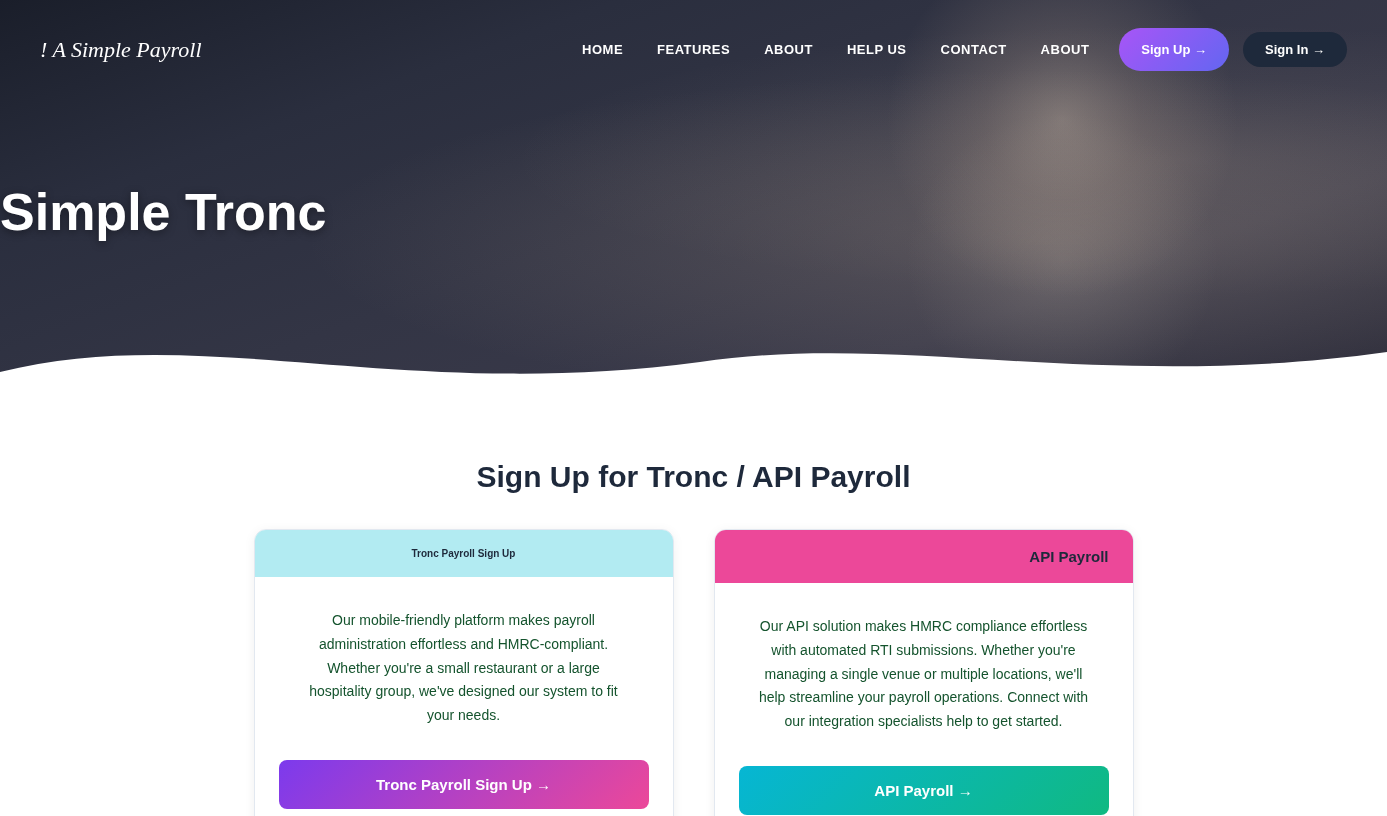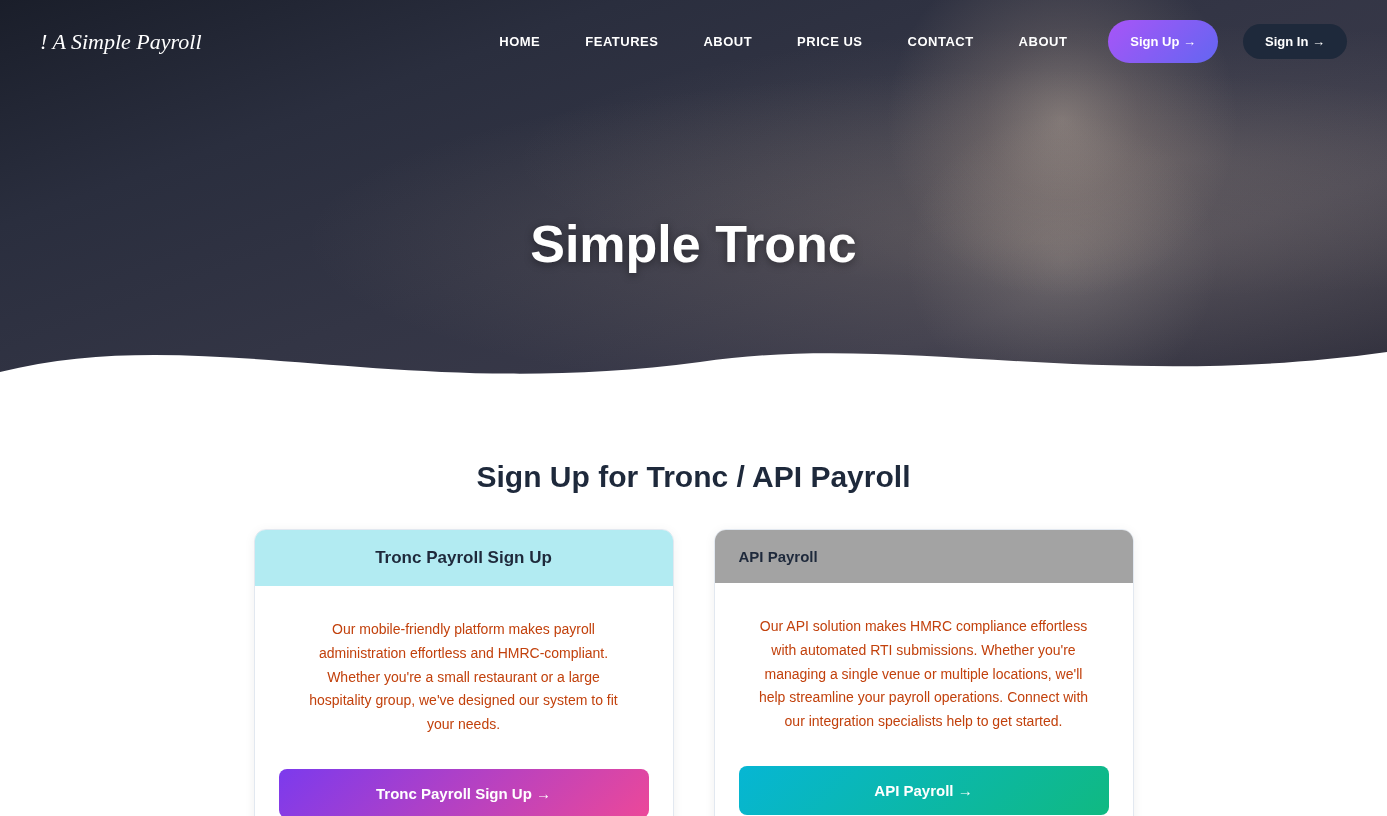--- a/index.html
+++ b/index.html
@@ -1,40 +1,40 @@
 <!DOCTYPE html>
 <html><head>
   <meta charset="utf-8">
   <style>
     * { margin: 0; padding: 0; box-sizing: border-box; }
     body { font-family: 'Segoe UI', Arial, sans-serif; background: #fff; overflow-x: hidden; }
 
     
     .navbar {
       position: absolute;
-      top: 8px; left: 0; right: 0;
+      top: 16px; left: 0; right: 0;
       z-index: 10;
       display: flex;
       align-items: center;
       justify-content: space-between;
       padding: 12px 40px;
       background: transparent;
     }
     .navbar-logo {
       color: #fff;
       font-size: 22px;
       font-style: italic;
       font-weight: 400;
       font-family: cursive, 'Segoe UI';
       white-space: nowrap;
     }
     .navbar-links {
       display: flex;
       align-items: center;
-      gap: 21px;
+      gap: 10px;
     }
     .nav-link {
       color: #fff;
       text-decoration: none;
       font-size: 13px;
       font-weight: 600;
       letter-spacing: 0.5px;
       padding: 8px 12px;
       cursor: pointer;
     }
@@ -103,25 +103,24 @@
       bottom: -2px;
       left: 0;
       right: 0;
       height: 80px;
     }
     .hero-content {
       position: relative;
       z-index: 2;
       display: flex;
       flex-direction: column;
-      align-items: center;
+      align-items: flex-start;
       justify-content: center;
       height: 100%;
       padding-top: 24px;
-      margin-top: 32px;
     }
     .hero-title {
       color: #fff;
       font-size: 52px;
       font-weight: 700;
       text-align: center;
       line-height: 1.2;
       text-shadow: 0 2px 8px rgba(0,0,0,0.4);
     }
 
@@ -150,37 +149,37 @@
       width: 420px;
       border: 1.5px solid #e2e8f0;
       border-radius: 12px;
       overflow: hidden;
       box-shadow: 0 2px 12px rgba(0,0,0,0.06);
     }
     .card-header-tronc {
       background: #b2ebf2;
       padding: 18px 24px;
       text-align: center;
-      font-size: 17px;
+      font-size: 10px;
       font-weight: 700;
       color: #1e293b;
     }
     .card-header-api {
-      background: #a3a3a3;
+      background: #ec4899;
       padding: 18px 24px;
-      text-align: left;
+      text-align: right;
       font-size: 15px;
       font-weight: 700;
       color: #1e293b;
     }
     .card-body {
       padding: 32px 40px 32px;
       text-align: center;
       font-size: 14px;
-      color: #c2410c;
+      color: #14532d;
       line-height: 1.7;
     }
     .card-footer {
       padding: 0 24px 28px;
     }
     .btn-tronc {
       display: block;
       width: 100%;
       padding: 16px;
       background: linear-gradient(135deg, #7c3aed, #ec4899);
@@ -208,21 +207,21 @@
   </style>
 </head>
 <body>
 
 <nav class="navbar">
   <span class="navbar-logo">! A Simple Payroll</span>
   <div class="navbar-links">
     <a class="nav-link">HOME</a>
     <a class="nav-link">FEATURES</a>
     <a class="nav-link">ABOUT</a>
-    <a class="nav-link">PRICE US</a>
+    <a class="nav-link">HELP US</a>
     <a class="nav-link">CONTACT</a>
     <a class="nav-link">ABOUT</a>
     <button class="btn-signup">Sign Up →</button>
     <button class="btn-signin">Sign In →</button>
   </div>
 </nav>
 
 <section class="hero">
   <div class="hero-bg"></div>
   <div class="hero-person"></div>

